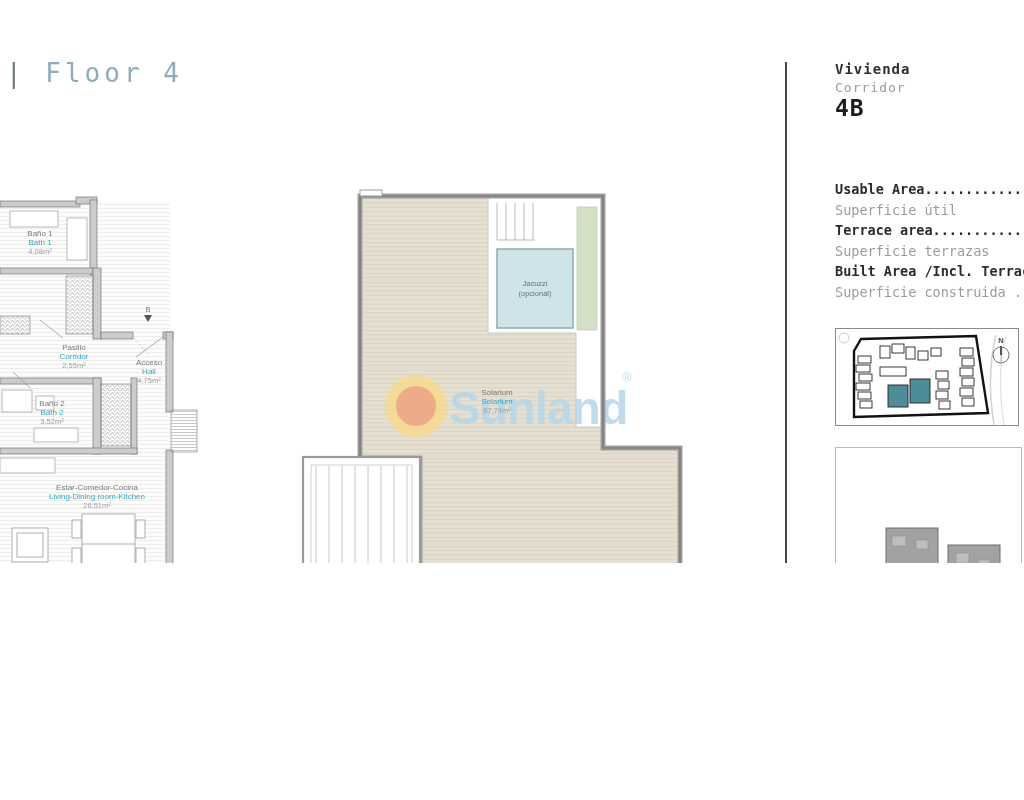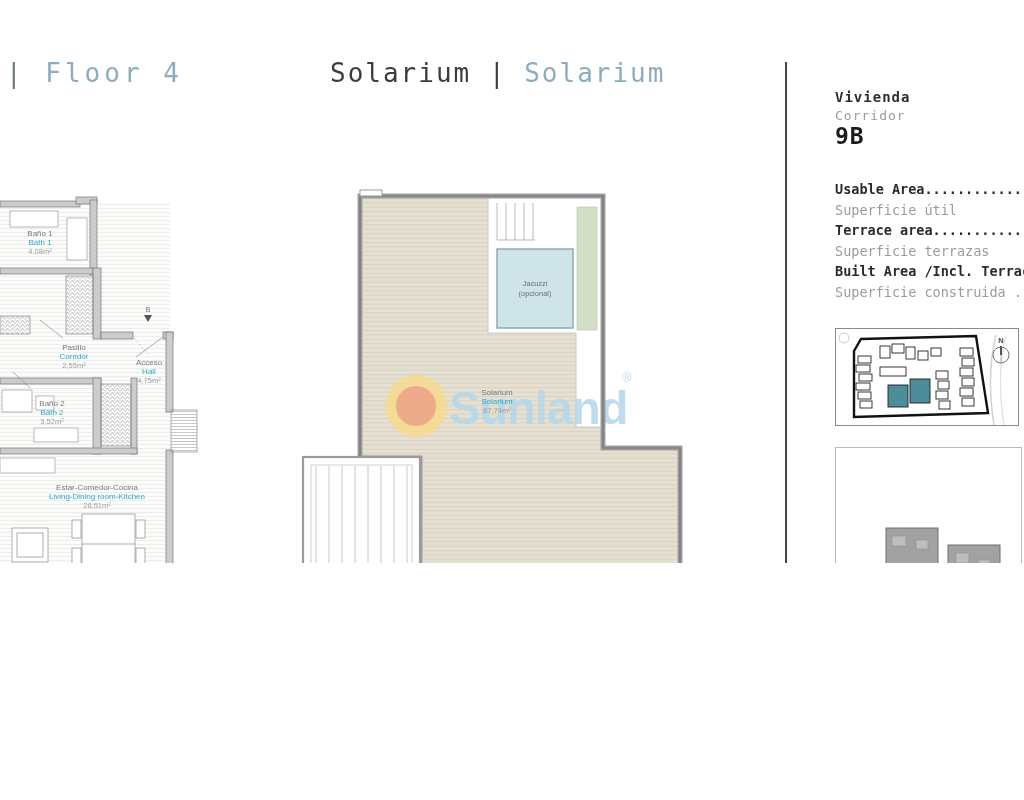--- a/index.html
+++ b/index.html
@@ -7,21 +7,21 @@
         font-family:"DejaVu Sans Mono",monospace;}
   
   .title{position:absolute;top:58px;font-size:26px;white-space:nowrap;}
   .title-left{left:6px;letter-spacing:4px;}
   .title-center{left:330px;letter-spacing:2px;}
   .t-accent{color:#8badbf;}
   .t-dark{color:#3d3d3d;}
   .t-pipe{color:#6f7b80;}
   
   .divider{position:absolute;left:785px;top:62px;width:2px;height:694px;background:#454545;}
-  .rp-text{position:absolute;left:835px;white-space:nowrap;margin-top:28px;}
+  .rp-text{position:absolute;left:835px;white-space:nowrap;}
   .rp-es{top:61px;font-size:14px;font-weight:bold;color:#2e2e2e;letter-spacing:1px;}
   .rp-en{top:80px;font-size:13px;color:#9b9b9b;letter-spacing:1px;}
   .rp-num{top:95px;font-size:23px;font-weight:bold;color:#1c1c1c;letter-spacing:1px;}
   .areas{position:absolute;left:835px;top:179px;font-size:13.5px;line-height:20.5px;}
   .areas div{white-space:nowrap;}
   .a-en{font-weight:bold;color:#2b2b2b;}
   .a-es{color:#9b9b9b;}
   
   svg{position:absolute;overflow:visible;}
   svg.clipbox{overflow:hidden;}
@@ -40,31 +40,26 @@
 </style>
 </head>
 <body>
 
 <div class="page">
 
   <div class="title title-left">
     <span class="t-pipe">|</span>
     <span class="t-accent">Floor 4</span>
   </div>
-  <div class="title title-center">
-    <span class="t-dark">Solarium</span>
-    <span class="t-dark">|</span>
-    <span class="t-accent">Solarium</span>
-  </div>
 
   <div class="divider"></div>
 
   <div class="rp-text rp-es">Vivienda</div>
   <div class="rp-text rp-en">Corridor</div>
-  <div class="rp-text rp-num">9B</div>
+  <div class="rp-text rp-num">4B</div>
 
   <div class="areas">
     <div class="a-en">Usable Area......................</div>
     <div class="a-es">Superficie útil</div>
     <div class="a-en">Terrace area.....................</div>
     <div class="a-es">Superficie terrazas</div>
     <div class="a-en">Built Area /Incl. Terrace</div>
     <div class="a-es">Superficie construida ......</div>
   </div>
 

